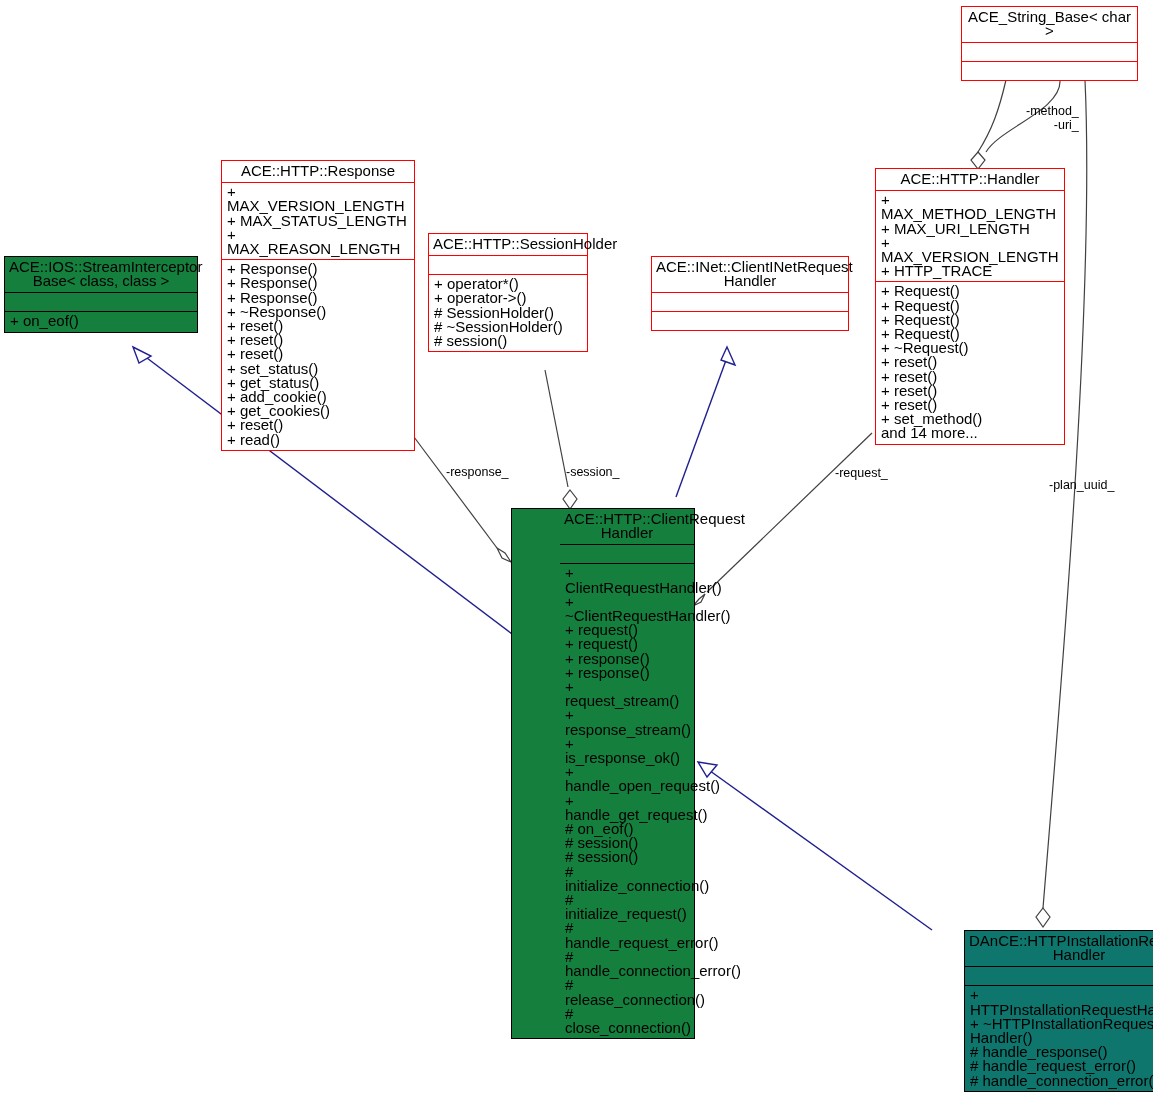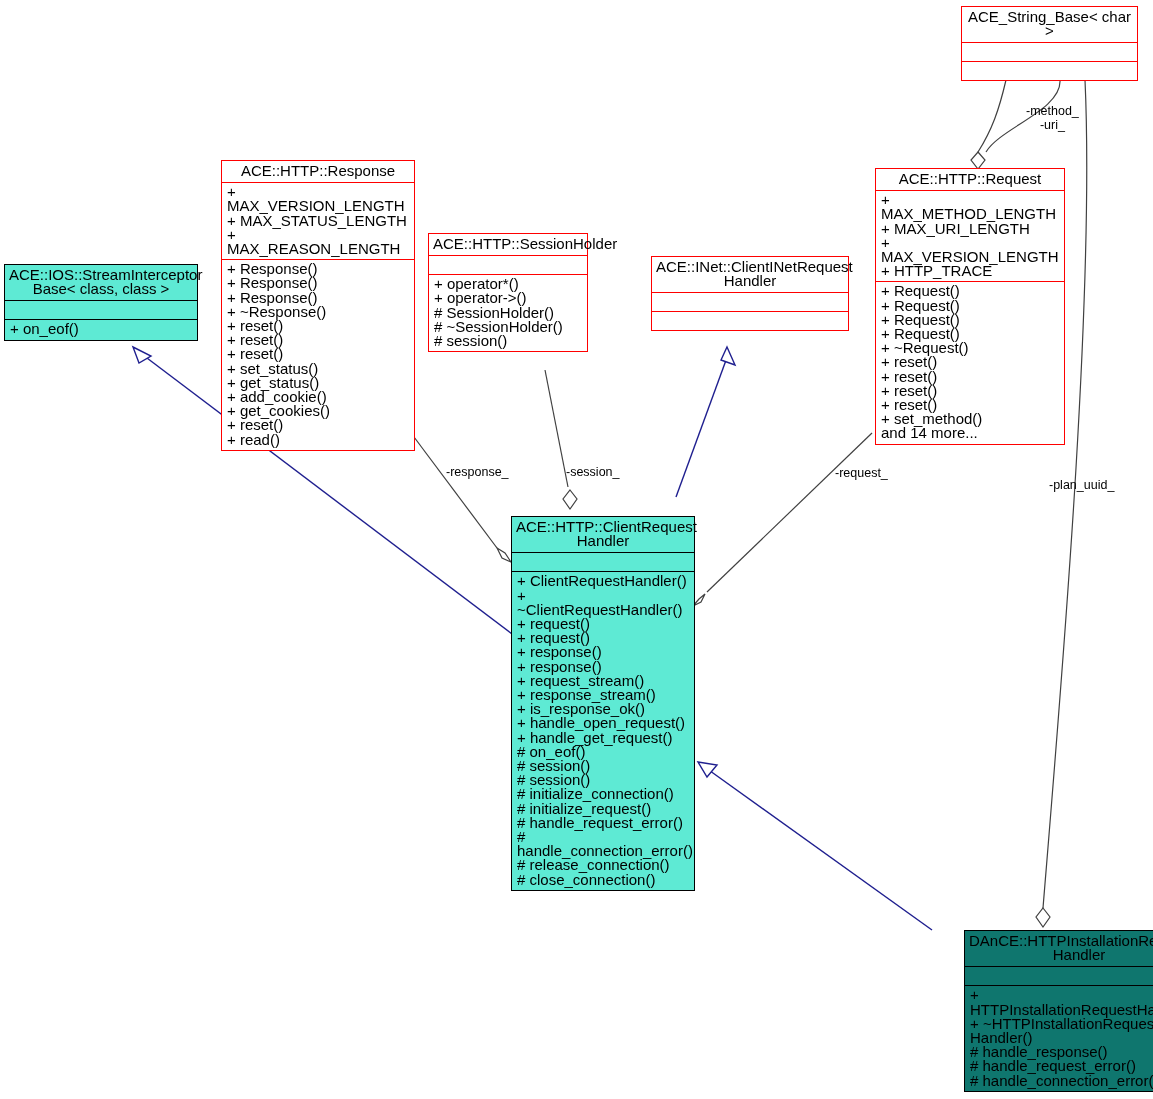--- a/index.html
+++ b/index.html
@@ -33,23 +33,22 @@
     line-height: 14.2px;
     color: #000000;
     z-index: 5;
   }
   .uml-box.gray {
     background: #0f766e;
     border: 1px solid #000000;
     margin-left: 48px;
   }
   .uml-box.black {
-    background: #5eead4;
+    background: #15803d;
     border: 1px solid #000000;
-    margin-top: 8px;
   }
   .uml-title {
     text-align: center;
     padding: 3px 4px 4px 4px;
     white-space: pre-line;
   }
   .uml-sep {
     border-top: 1px solid #ff0000;
     height: 0;
     font-size: 0;
@@ -162,21 +161,21 @@
   <div class="uml-box" style="left:651px; top:256px; width:198px;">
     <div class="uml-title">ACE::INet::ClientINetRequest
 Handler</div>
     <div class="uml-sep"></div>
     <div class="uml-compartment empty"></div>
     <div class="uml-sep"></div>
     <div class="uml-compartment empty"></div>
   </div>
 
   <div class="uml-box" style="left:875px; top:168px; width:190px;">
-    <div class="uml-title">ACE::HTTP::Request</div>
+    <div class="uml-title">ACE::HTTP::Handler</div>
     <div class="uml-sep"></div>
     <div class="uml-compartment">
       <div class="uml-row">+ MAX_METHOD_LENGTH</div>
       <div class="uml-row">+ MAX_URI_LENGTH</div>
       <div class="uml-row">+ MAX_VERSION_LENGTH</div>
       <div class="uml-row">+ HTTP_TRACE</div>
     </div>
     <div class="uml-sep"></div>
     <div class="uml-compartment">
       <div class="uml-row">+ Request()</div>
@@ -197,21 +196,21 @@
     <div class="uml-title">ACE::IOS::StreamInterceptor
 Base&lt; class, class &gt;</div>
     <div class="uml-sep"></div>
     <div class="uml-compartment empty"></div>
     <div class="uml-sep"></div>
     <div class="uml-compartment">
       <div class="uml-row">+ on_eof()</div>
     </div>
   </div>
 
-  <div class="uml-box black" style="left:511px; top:508px; width:184px;">
+  <div class="uml-box black" style="left:511px; top:508px; width:184px;padding-left:48px;">
     <div class="uml-title">ACE::HTTP::ClientRequest
 Handler</div>
     <div class="uml-sep"></div>
     <div class="uml-compartment empty"></div>
     <div class="uml-sep"></div>
     <div class="uml-compartment">
       <div class="uml-row">+ ClientRequestHandler()</div>
       <div class="uml-row">+ ~ClientRequestHandler()</div>
       <div class="uml-row">+ request()</div>
       <div class="uml-row">+ request()</div>
@@ -243,21 +242,21 @@
     <div class="uml-compartment">
       <div class="uml-row">+ HTTPInstallationRequestHandler()</div>
       <div class="uml-row">+ ~HTTPInstallationRequest
 Handler()</div>
       <div class="uml-row"># handle_response()</div>
       <div class="uml-row"># handle_request_error()</div>
       <div class="uml-row"># handle_connection_error()</div>
     </div>
   </div>
 
-  <div class="edge-label" style="left:1026px; top:104px; text-align:center;">-method_
+  <div class="edge-label" style="left:1026px; top:104px; text-align:right;">-method_
 -uri_</div>
 
   <div class="edge-label" style="left:446px; top:465px;text-align:center;">-response_</div>
 
   <div class="edge-label" style="left:566px; top:465px;">-session_</div>
 
   <div class="edge-label" style="left:835px; top:466px;">-request_</div>
 
   <div class="edge-label" style="left:1049px; top:466px;margin-top:12px;">-plan_uuid_</div>
 

